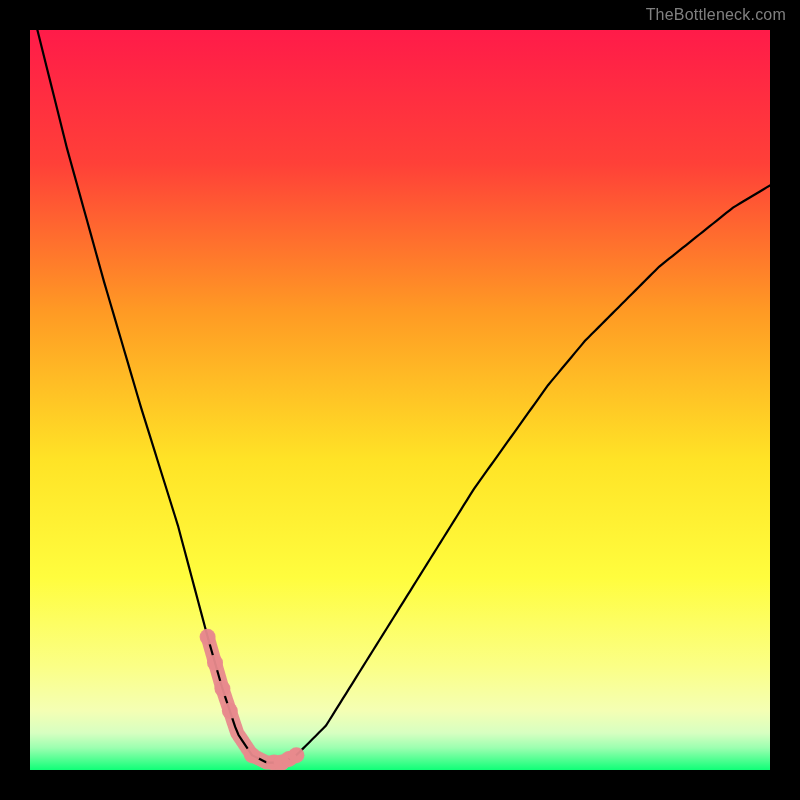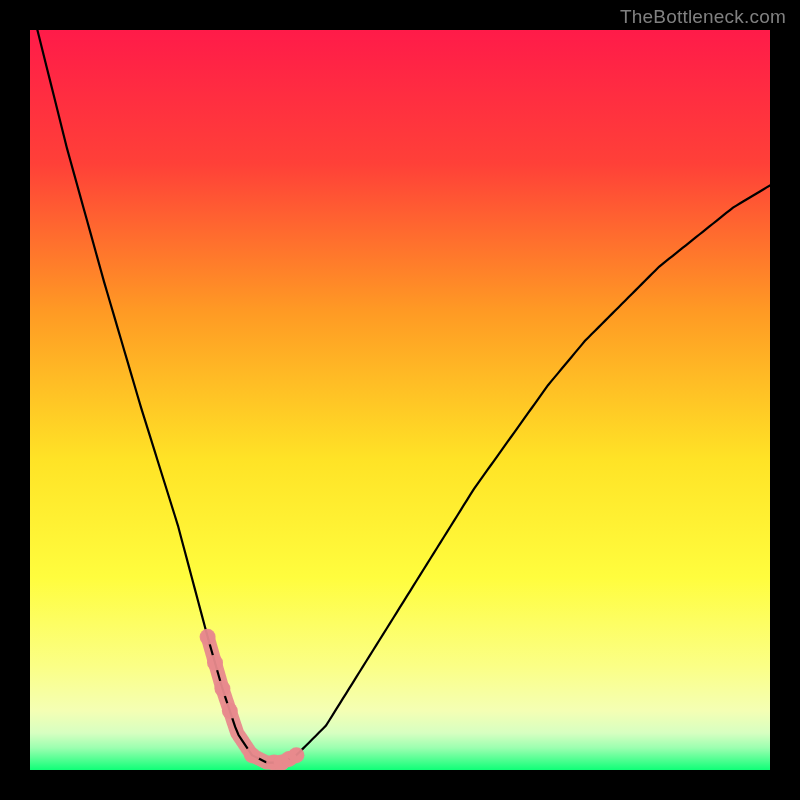--- a/index.html
+++ b/index.html
@@ -9,21 +9,21 @@
     height: 800px;
     background: #000;
     position: relative;
     font-family: Arial, Helvetica, sans-serif;
   }
   .watermark {
     position: absolute;
     top: 6px;
     right: 14px;
     color: #808080;
-    font-size: 19px;
+    font-size: 16px;
     font-weight: 500;
     z-index: 10;
     letter-spacing: 0.2px;
   }
   .plot-frame {
     position: absolute;
     left: 30px;
     top: 30px;
     width: 740px;
     height: 740px;

